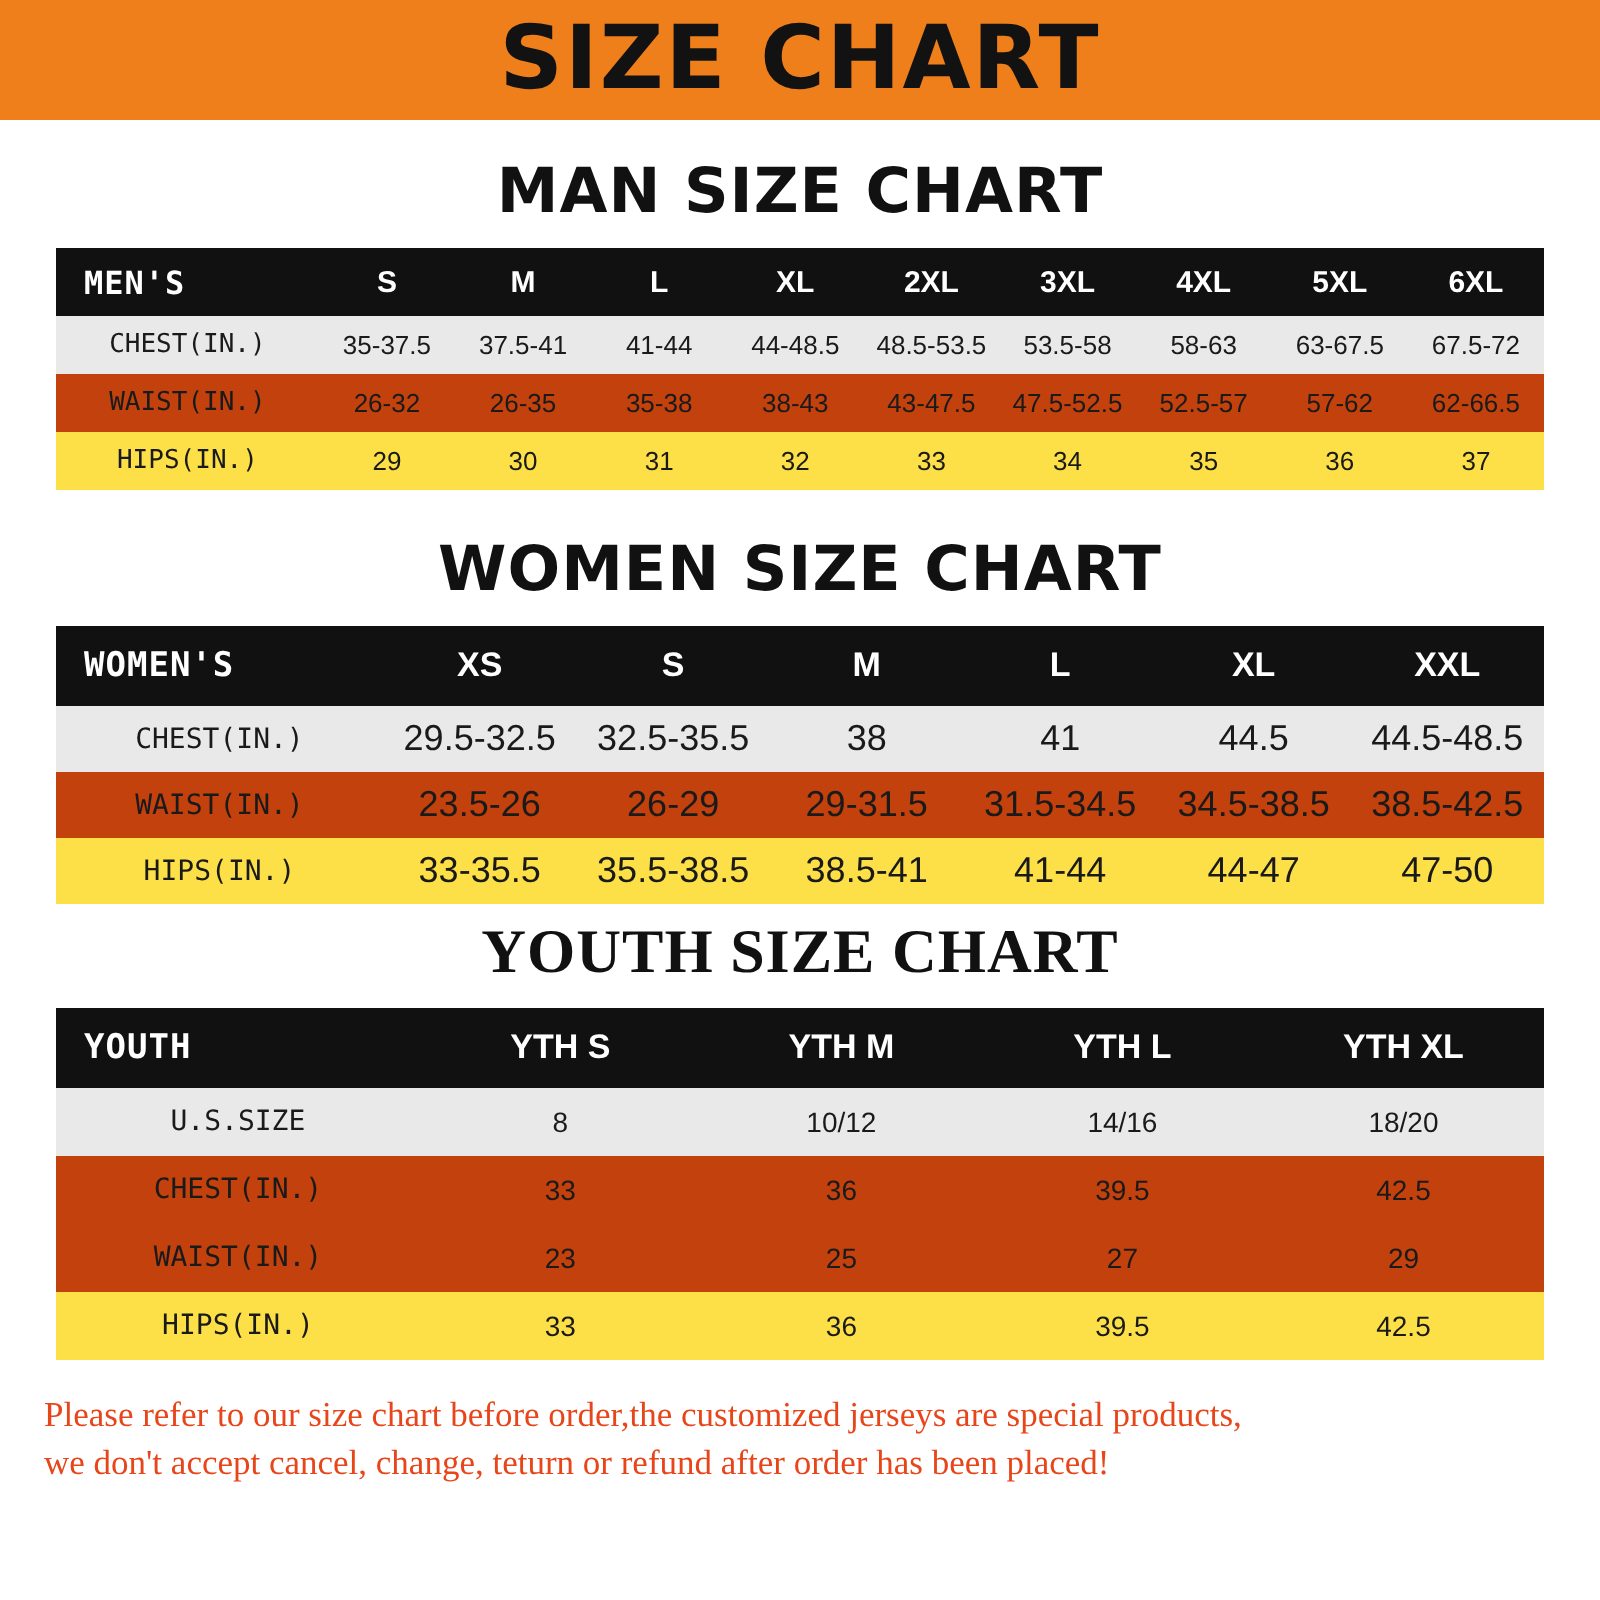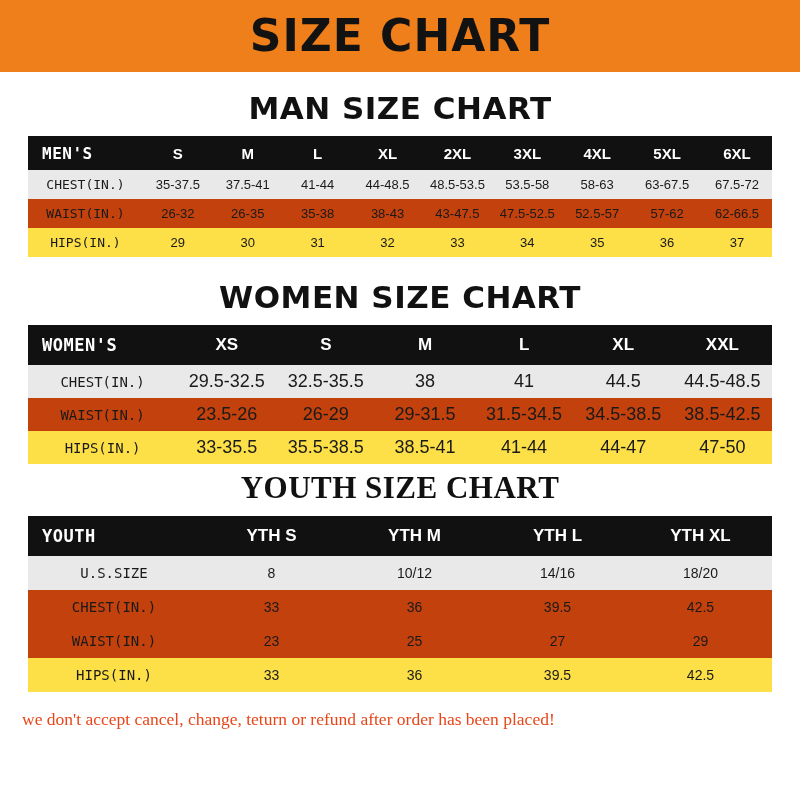--- a/index.html
+++ b/index.html
@@ -17,21 +17,21 @@
     position: relative;
     width: 800px;
     height: 800px;
     background: #fff;
     box-sizing: border-box;
   }
   
   .banner {
     position: relative;
     width: 100%;
-    height: 72px;
+    height: 60px;
     background: #ef7f1a;
     display: flex;
     align-items: center;
     justify-content: center;
   }
   .banner-title {
     font-family: "DejaVu Sans", sans-serif;
     font-weight: bold;
     font-size: 44px;
     letter-spacing: 1px;
@@ -68,21 +68,21 @@
   }
   
   table.chart thead tr {
     background: #111111;
   }
   table.chart thead th {
     color: #ffffff;
     font-weight: bold;
     font-size: 15px;
     height: 34px;
-    padding: 0 16px;
+    padding: 0 6px;
   }
   table.chart thead th.rowlabel {
     text-align: left;
     padding-left: 14px;
     font-family: "DejaVu Sans Mono", monospace;
     font-size: 16px;
     letter-spacing: 0.5px;
   }
   table.chart tbody td {
     height: 29px;
@@ -273,16 +273,17 @@
           <td>33</td>
           <td>36</td>
           <td>39.5</td>
           <td>42.5</td>
         </tr>
       </tbody>
     </table>
   </div>
 
   <div class="note">
+    <div>Please refer to our size chart before order,the customized jerseys are special products,</div>
     <div>we don't accept cancel, change, teturn or refund after order has been placed!</div>
   </div>
 
 </div>
 
 </body></html>

